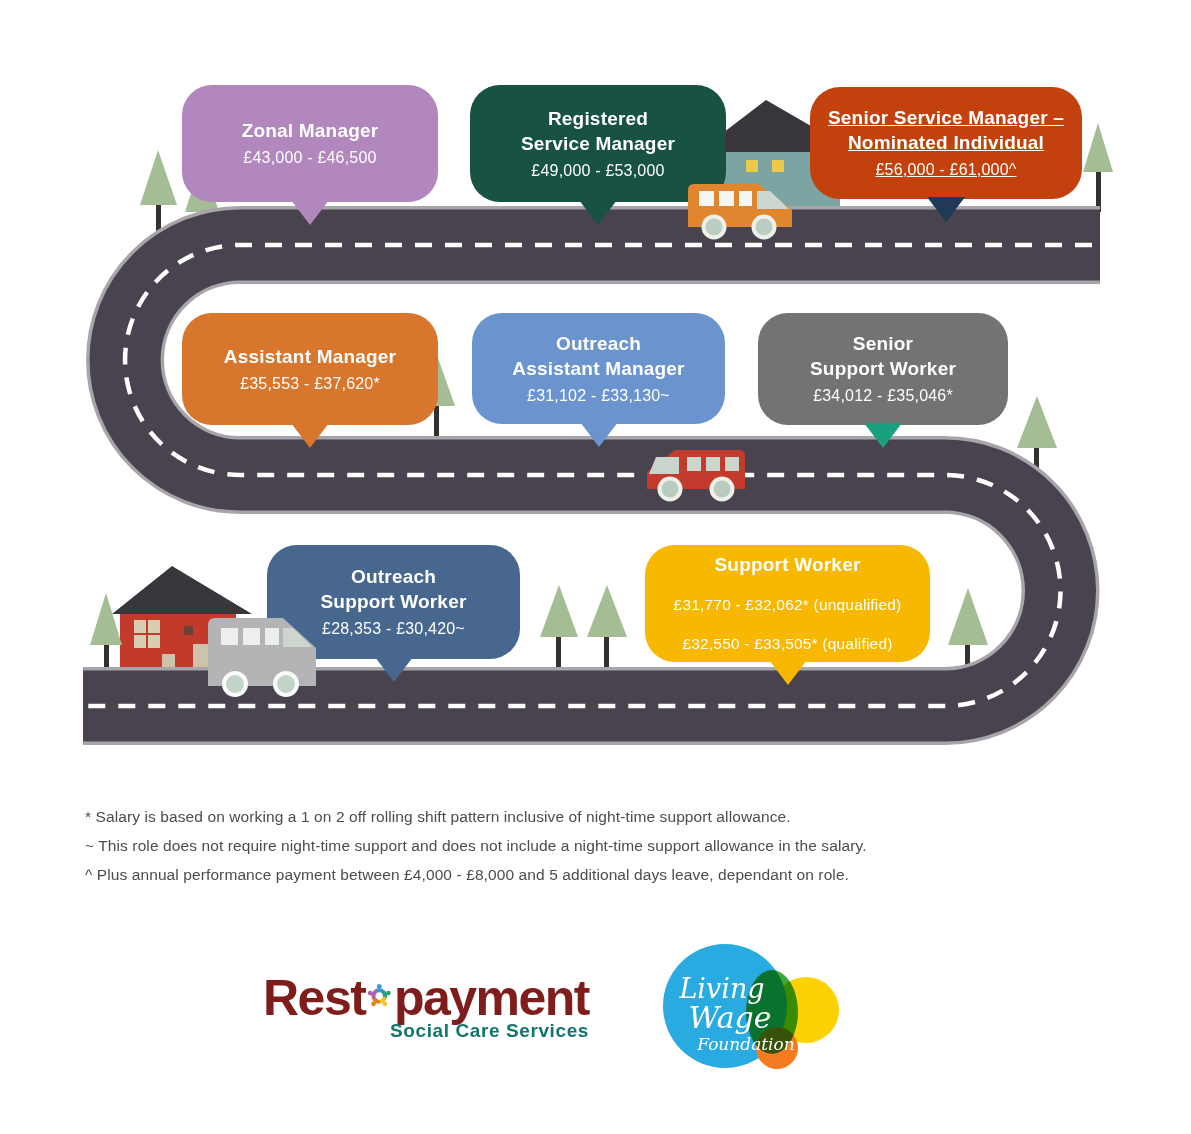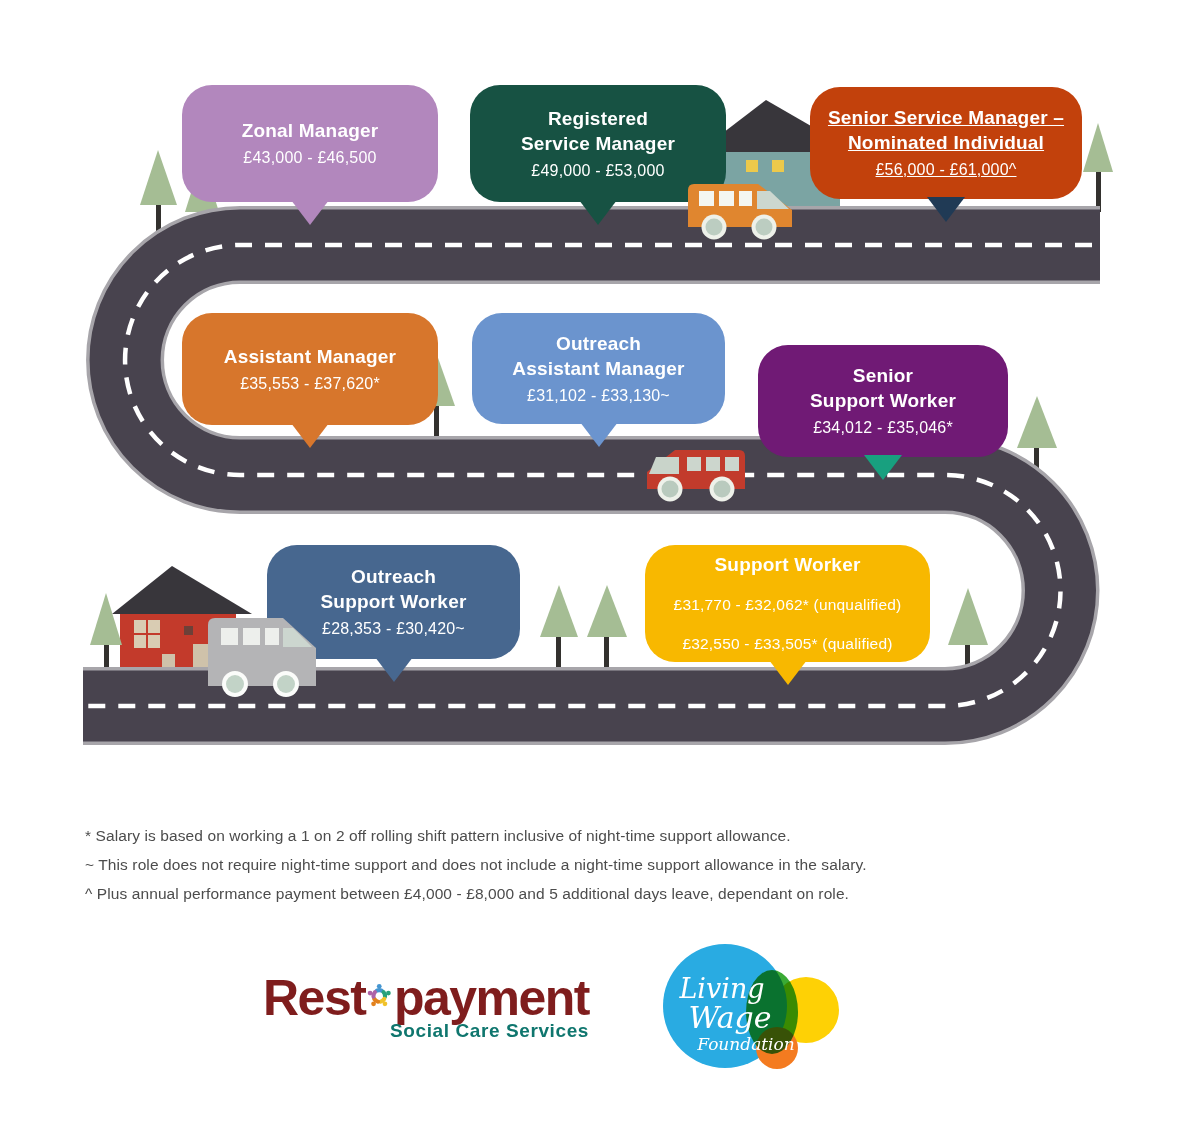--- a/index.html
+++ b/index.html
@@ -18,21 +18,21 @@
         border-top:25px solid var(--c,#000);}
   .co-zonal{left:182px;top:85px;width:256px;height:117px;}
   .co-registered{left:470px;top:85px;width:256px;height:117px;}
   .co-senior-service{left:810px;top:87px;width:272px;height:112px;}
   .co-assistant{left:182px;top:313px;width:256px;height:112px;}
   .co-outreach-assistant{left:472px;top:313px;width:253px;height:111px;}
   .co-senior-sw{left:758px;top:313px;width:250px;height:112px;}
   .co-outreach-sw{left:267px;top:545px;width:253px;height:114px;}
   .co-support{left:645px;top:545px;width:285px;height:117px;}
   .co-support .s{font-size:15.5px;margin-top:16px;}
-  .footnotes{position:absolute;left:85px;top:827px;z-index:2;color:#4c4c4c;
+  .footnotes{position:absolute;left:85px;top:808px;z-index:2;color:#4c4c4c;
              font-size:15.5px;letter-spacing:.1px;}
   .footnotes div{margin-bottom:11px;line-height:18px;}
   .resto{position:absolute;left:263px;top:972px;z-index:2;width:326px;}
   .resto-row{display:flex;align-items:center;justify-content:flex-start;
              font-weight:bold;font-size:50px;color:#7f1d1d;letter-spacing:-1.5px;line-height:50px;}
   .resto-sub{text-align:right;font-weight:bold;font-size:19px;color:#0f766e;
              letter-spacing:.6px;margin-top:-4px;}
   .lw-logo{position:absolute;left:652px;top:936px;z-index:2;}
   .lw-text{font-family:"DejaVu Serif","Liberation Serif",serif;font-style:italic;fill:#fff;}
 </style>
@@ -134,21 +134,21 @@
     <div class="tail"></div>
   </div>
 
   <div class="callout co-outreach-assistant" style="background: rgb(107, 148, 206); --c: #6b94ce;">
     <div class="t">Outreach</div>
     <div class="t">Assistant Manager</div>
     <div class="s">£31,102 - £33,130~</div>
     <div class="tail"></div>
   </div>
 
-  <div class="callout co-senior-sw" style="background: #701a75; margin-top: 32px; --c: #18a07f;">
+  <div class="callout co-senior-sw" style="background: #737373; --c: #18a07f;">
     <div class="t">Senior</div>
     <div class="t">Support Worker</div>
     <div class="s">£34,012 - £35,046*</div>
     <div class="tail"></div>
   </div>
 
   <div class="callout co-outreach-sw" style="background: rgb(71, 103, 143); --c: #47678f;">
     <div class="t">Outreach</div>
     <div class="t">Support Worker</div>
     <div class="s">£28,353 - £30,420~</div>

